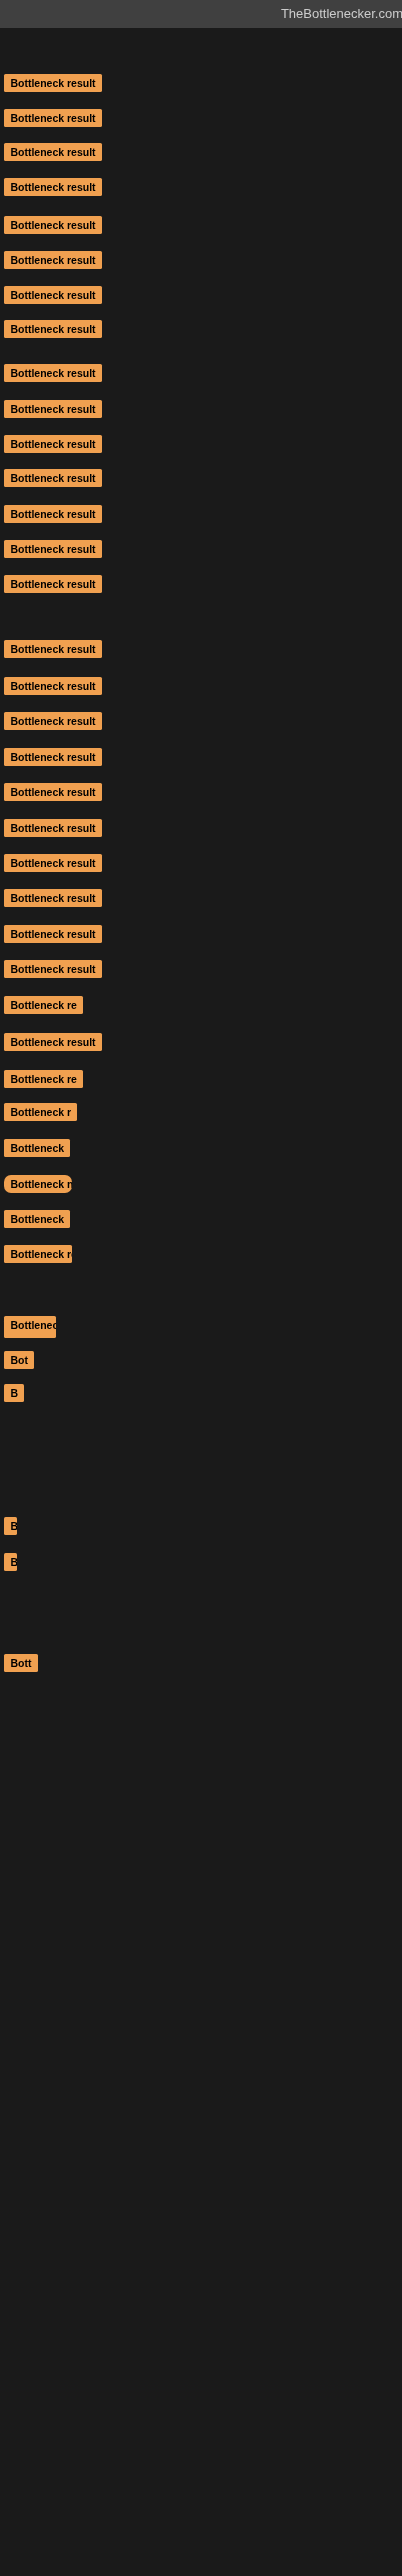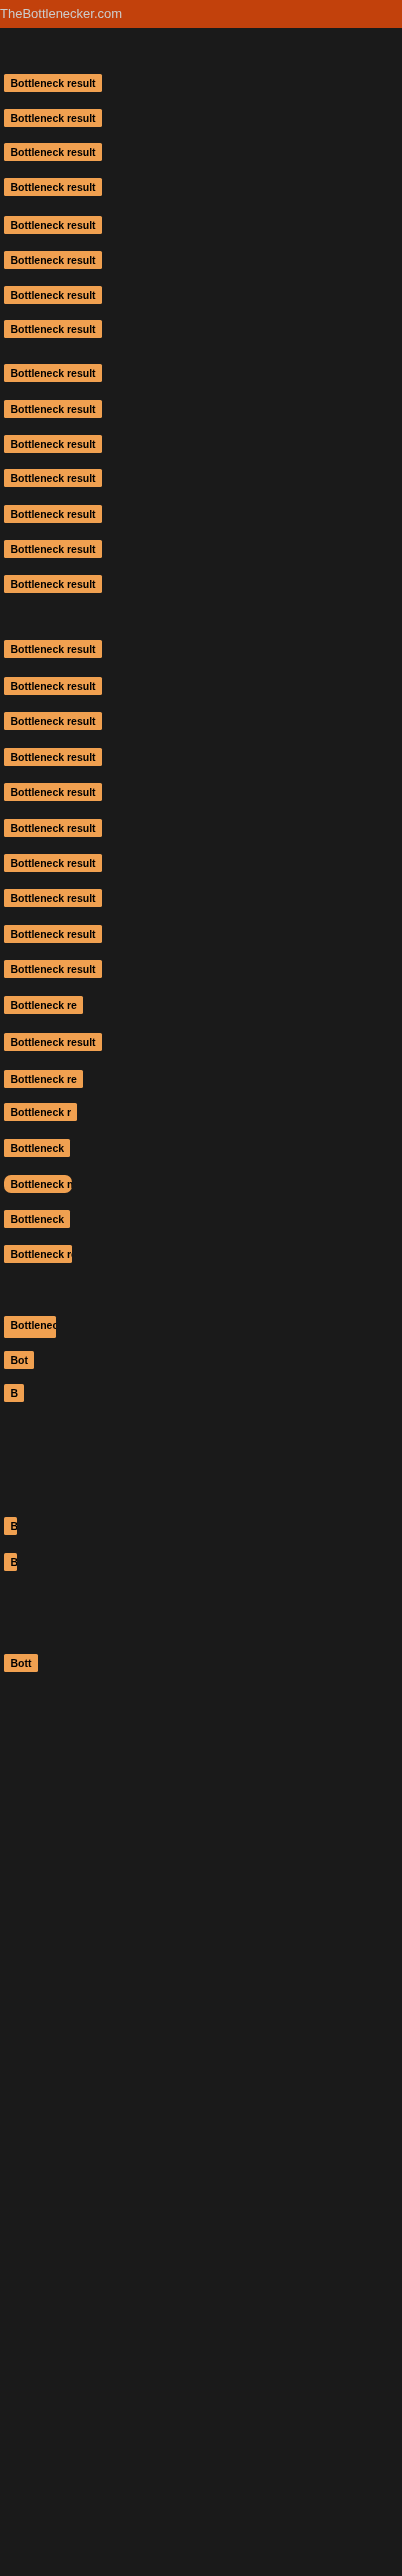--- a/index.html
+++ b/index.html
@@ -8,25 +8,25 @@
       box-sizing: border-box;
     }
     body {
       width: 403px;
       min-height: 2576px;
       background-color: #1a1a1a;
       font-family: Arial, sans-serif;
       position: relative;
     }
     .site-title {
-      text-align: left;
+      text-align: right;
       color: #cccccc;
       font-size: 13px;
       padding: 6.4px 0;
-      background-color: #c2410c;
+      background-color: #404040;
     }
   </style>
 </head>
 <body>
 
 <div class="site-title">TheBottlenecker.com</div>
 
 <div id="items-container" style="position: relative; width: 403px; height: 2536px;">
 <div style="position: absolute; top: 46px; left: 4px; display: flex; align-items: center;">
       <span style="background-color: rgb(240, 160, 80); color: rgb(0, 0, 0); font-size: 10.5px; font-weight: bold; padding: 3.2px 6.4px; border-radius: 1.6px; display: inline-block; max-width: 129px; overflow: hidden; white-space: nowrap;">Bottleneck result</span>

